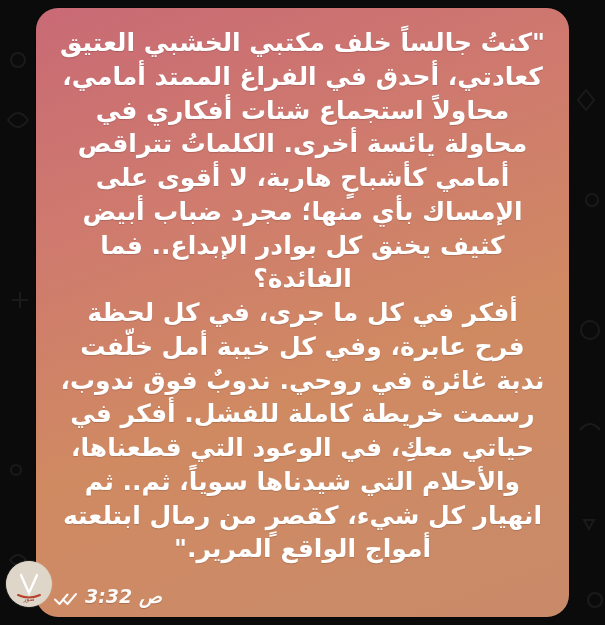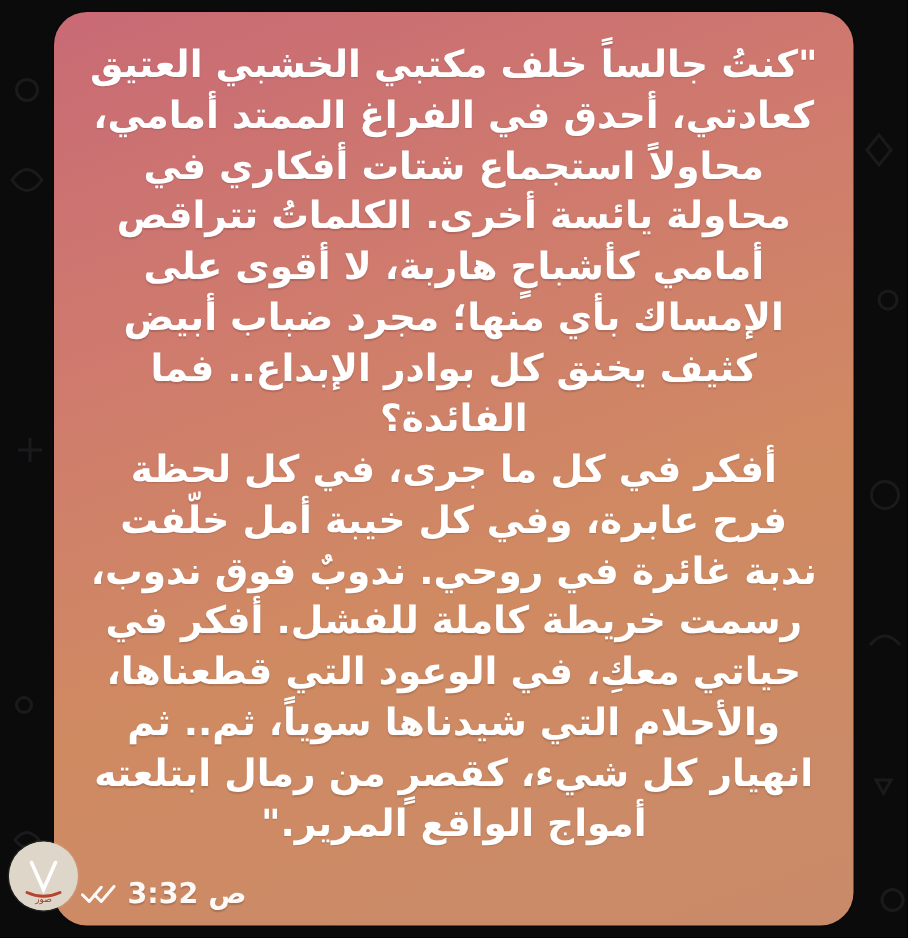--- a/index.html
+++ b/index.html
@@ -62,23 +62,24 @@
     text-shadow: 0 1px 1px rgba(0,0,0,0.15);
     white-space: pre-wrap;
     word-wrap: break-word;
   }
 
   .meta-row {
     position: absolute;
     left: 18px;
     bottom: 10px;
     display: flex;
-    align-items: center;
+    align-items: flex-end;
     gap: 7px;
     direction: ltr;
+    font-style: italic;
   }
   .msg-time {
     color: #ffffff;
     font-family: "DejaVu Sans", sans-serif;
     font-size: 19px;
     font-weight: 600;
     opacity: 0.95;
     text-shadow: 0 1px 1px rgba(0,0,0,0.2);
   }
   .ticks {

